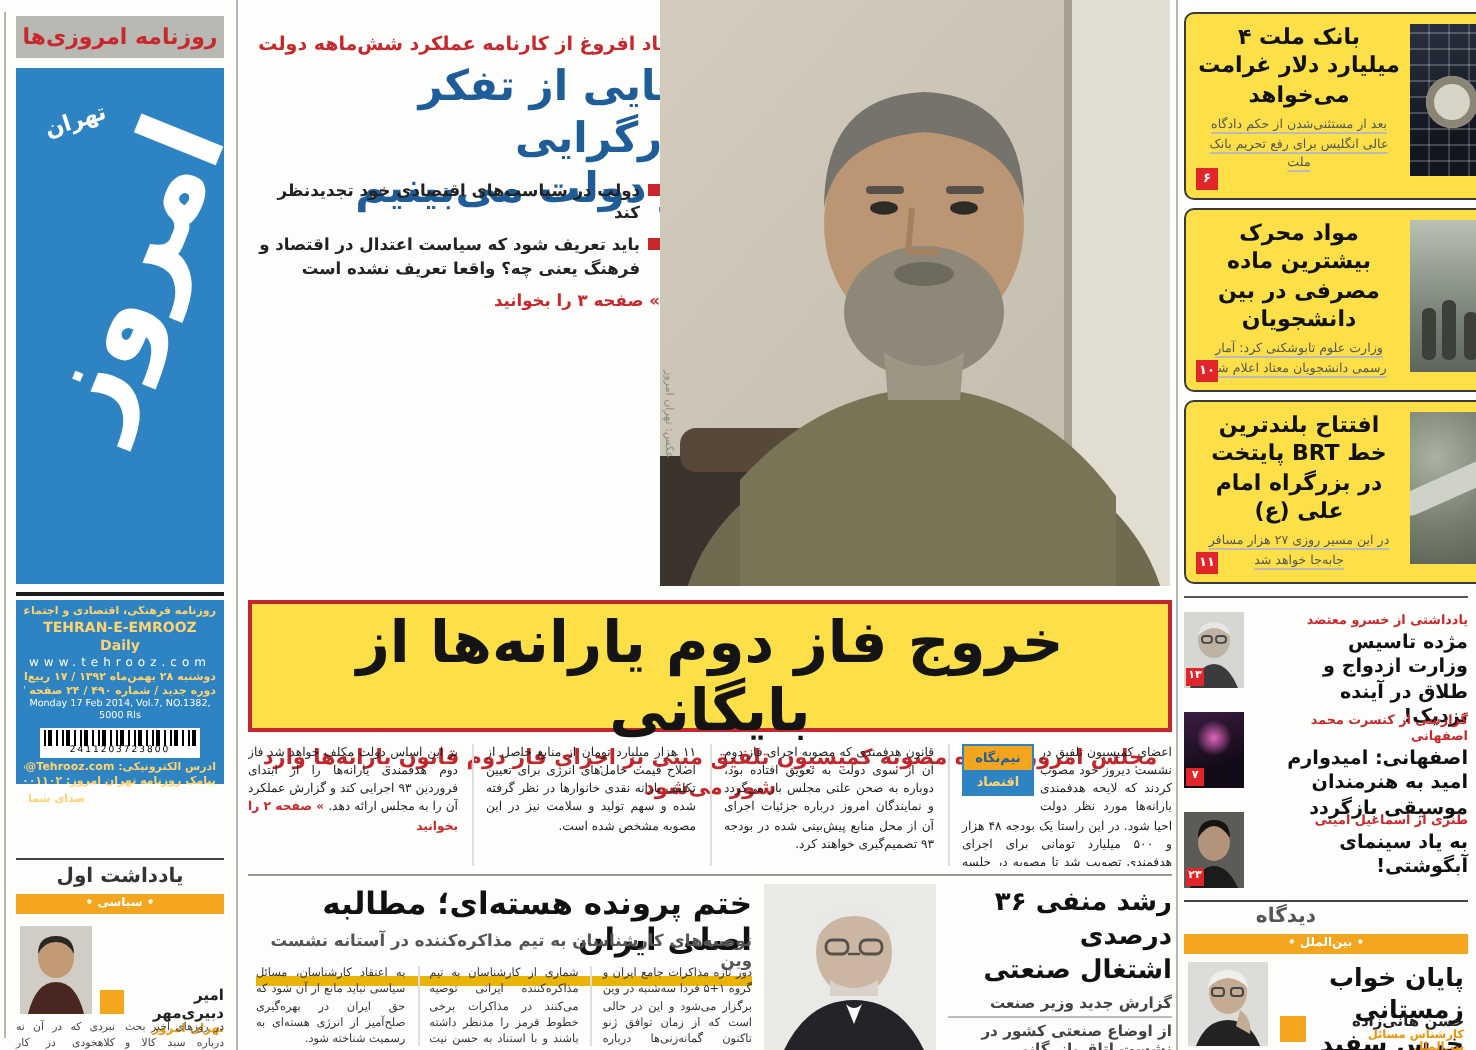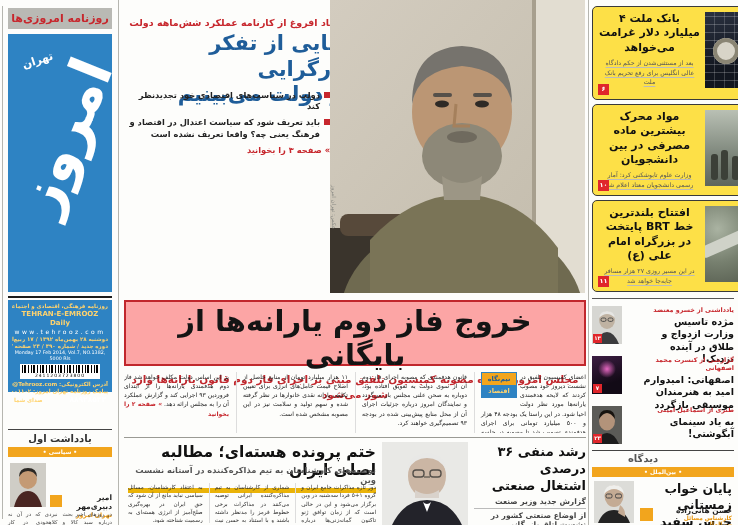--- a/index.html
+++ b/index.html
@@ -67,21 +67,21 @@
   .sq { flex: 0 0 auto; width: 6px; height: 6px; background: #c7272d; margin-top: 2px; }
   .bullet-txt { font-size: 8.3px; font-weight: bold; color: #222; line-height: 1.35; }
   .pref { color: #c7272d; font-size: 8.3px; font-weight: bold; text-align: right; }
   .photo-main { left: 330px; top: 0; width: 255px; height: 293px; overflow: hidden; }
   .photo-cap {
     left: 331px; top: 185px; position: absolute; color: #8a8a84; font-size: 5.5px;
     writing-mode: vertical-rl; letter-spacing: 1px;
   }
   .banner {
     left: 124px; top: 300px; width: 462px; height: 66px;
-    border: 2.5px solid #c1272d; background: #fca5a5; text-align: center; padding-top: 2px;
+    border: 2.5px solid #c1272d; background: #fde047; text-align: center; padding-top: 2px;
   }
   .banner-h { font-size: 29px; font-weight: 900; color: #141414; line-height: 34px; }
   .banner-sub { font-size: 10.5px; font-weight: bold; color: #c1272d; line-height: 15px; }
   .lead-cols { left: 124px; top: 372px; width: 462px; height: 61px; display: flex; gap: 7px; }
   .lead-cols > div { flex: 1; font-size: 6.1px; color: #222; text-align: justify; line-height: 1.5; overflow: hidden; }
   .lead-cols > div:not(:last-child) { border-left: 1px solid #ddd; padding-left: 6px; }
   .mini-label { float: left; width: 36px; margin: 0 3px 2px 0; border: 1px solid #2e83c3; }
   .mini-label .t { background: #f2a51d; color: #1f5d99; font-size: 6.5px; font-weight: 900; text-align: center; line-height: 12px; }
   .mini-label .b { background: #2e83c3; color: #ffd36e; font-size: 6.5px; font-weight: 900; text-align: center; line-height: 12px; }
   .inline-pref { color: #c7272d; font-weight: bold; }

